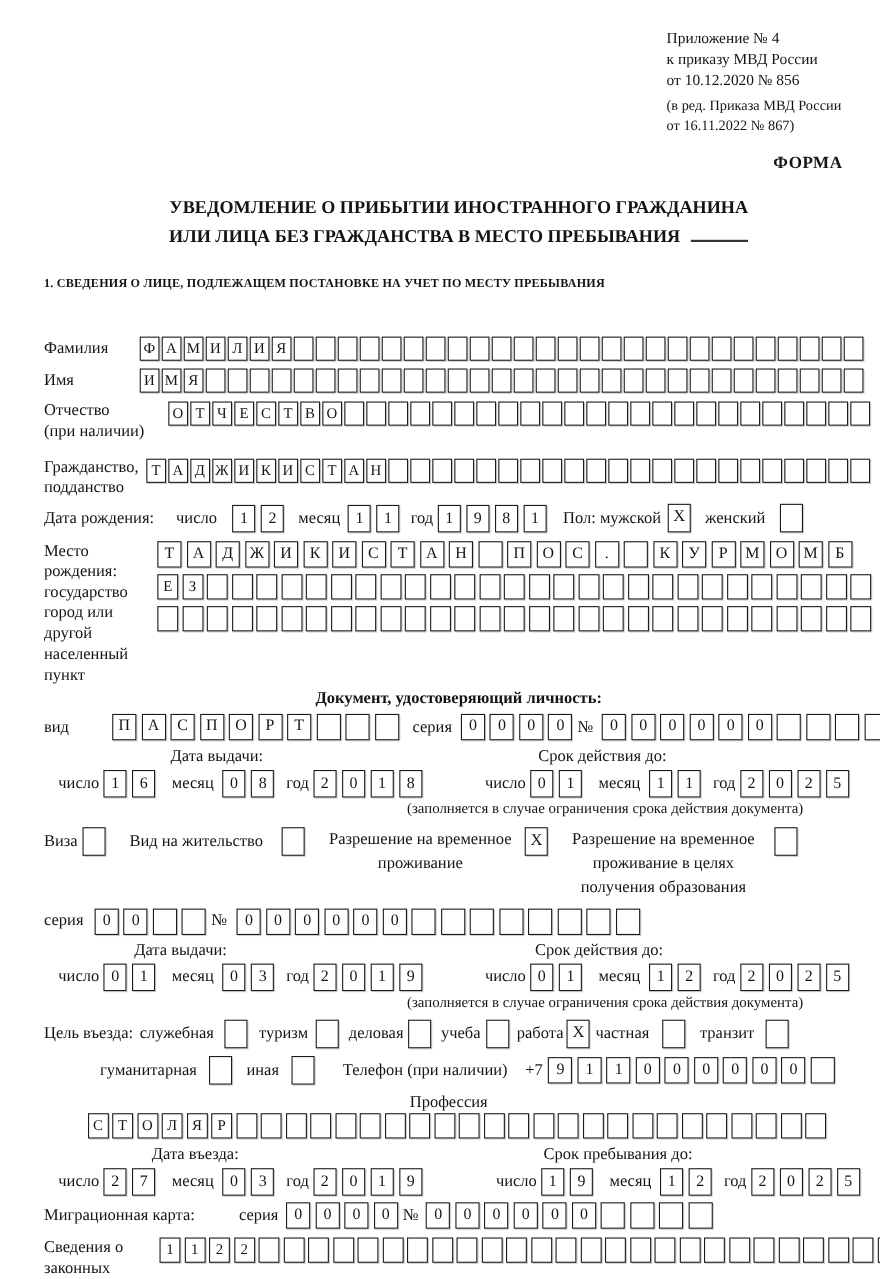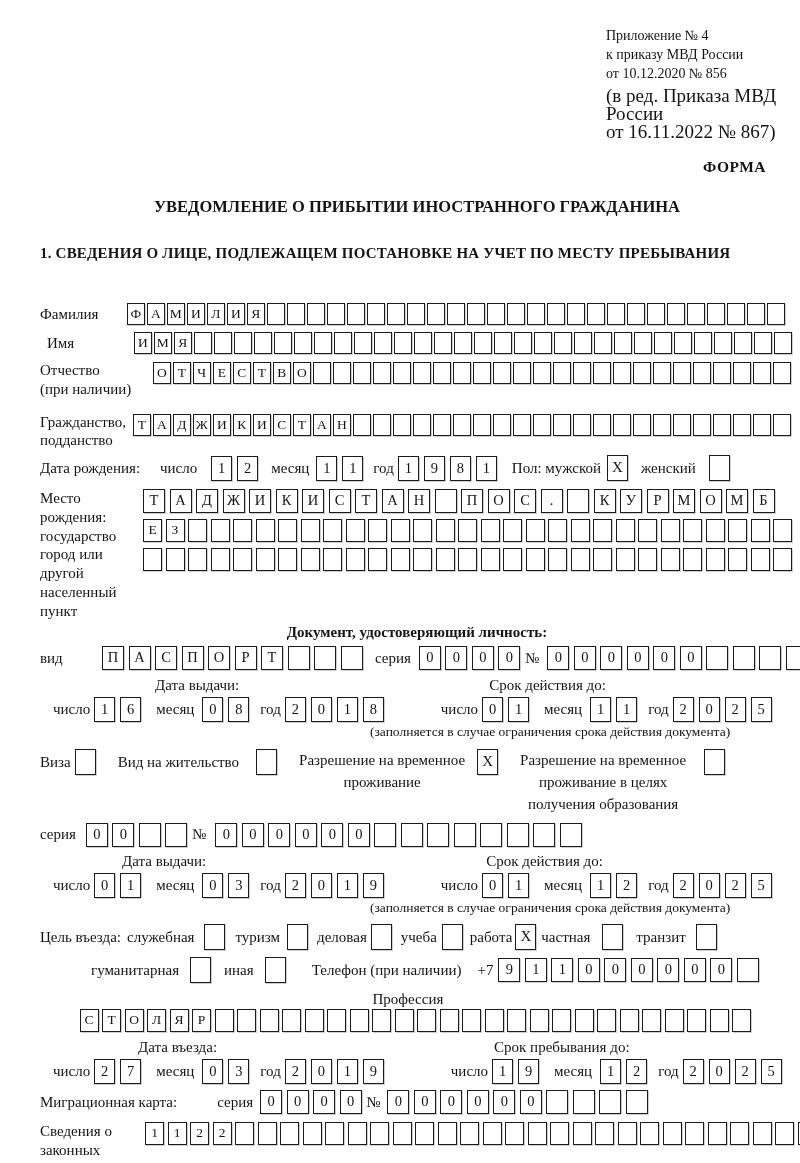--- a/index.html
+++ b/index.html
@@ -6,28 +6,28 @@
   body{
     width:800px;height:1163px;background:#ffffff;color:#141414;
     font-family:"Liberation Serif","DejaVu Serif",serif;
     font-size:15px;line-height:1.25;overflow:hidden;box-sizing:border-box;
   }
   .page{box-sizing:border-box;width:800px;height:1163px;padding:26px 6px 10px 40px;overflow:hidden;}
 
   
   .ref-block{margin-left:auto;width:188px;}
   .ref-line{font-size:14px;line-height:19px;}
-  .ref-line.sec{font-size:19px;line-height:18px;}
+  .ref-line.sec{font-size:13px;line-height:18px;}
   .ref-line.first-sec{margin-top:4px;}
   .forma{ text-align:right;padding-right:28px;font-weight:bold;font-size:15.5px;margin-top:16px;letter-spacing:.5px;}
 
   
   .title{text-align:center;font-weight:bold;font-size:16.5px;line-height:26px;margin-top:18px;}
   .title-blank{display:inline-block;width:52px;border-bottom:2px solid #333;height:14px;margin-left:10px;}
-  .section-heading{font-weight:bold;font-size:15px;margin-top:24px;margin-bottom:20px;letter-spacing:.2px;}
+  .section-heading{font-weight:bold;font-size:11px;margin-top:24px;margin-bottom:20px;letter-spacing:.2px;}
 
   
   .row{display:flex;align-items:center;}
   .row.top{align-items:flex-start;}
   .lbl{white-space:nowrap;}
   .lbl-col{flex-shrink:0;}
   .cells{display:flex;flex-wrap:nowrap;}
   .cellcol > .cells{margin-bottom:6px;}
 
   
@@ -59,20 +59,23 @@
     <div class="ref-line">к приказу МВД России</div>
     <div class="ref-line">от 10.12.2020 № 856</div>
     <div class="ref-line sec first-sec">(в ред. Приказа МВД России</div>
     <div class="ref-line sec">от 16.11.2022 № 867)</div>
   </div>
 
   <div class="forma">ФОРМА</div>
 
   <div class="title">
     <div>УВЕДОМЛЕНИЕ О ПРИБЫТИИ ИНОСТРАННОГО ГРАЖДАНИНА</div>
+    <div>
+      <span>ИЛИ ЛИЦА БЕЗ ГРАЖДАНСТВА В МЕСТО ПРЕБЫВАНИЯ</span><span class="title-blank"></span>
+    </div>
   </div>
 
   <div class="section-heading">1. СВЕДЕНИЯ О ЛИЦЕ, ПОДЛЕЖАЩЕМ ПОСТАНОВКЕ НА УЧЕТ ПО МЕСТУ ПРЕБЫВАНИЯ</div>
 
   <div class="row" style="margin-bottom:7px;margin-top:40px;">
     <span class="lbl lbl-col" style="width:87px;">Фамилия</span>
     <span class="cells">
         <span class="cell">Ф</span>
         <span class="cell">А</span>
         <span class="cell">М</span>
@@ -102,21 +105,21 @@
         <span class="cell"></span>
         <span class="cell"></span>
         <span class="cell"></span>
         <span class="cell"></span>
         <span class="cell"></span>
         <span class="cell"></span>
         <span class="cell"></span>
       </span>
   </div>
 
-  <div class="row" style="margin-bottom:7px;justify-content:flex-end;">
+  <div class="row" style="margin-bottom:7px;">
     <span class="lbl lbl-col" style="width:87px;">Имя</span>
     <span class="cells">
         <span class="cell">И</span>
         <span class="cell">М</span>
         <span class="cell">Я</span>
         <span class="cell"></span>
         <span class="cell"></span>
         <span class="cell"></span>
         <span class="cell"></span>
         <span class="cell"></span>

